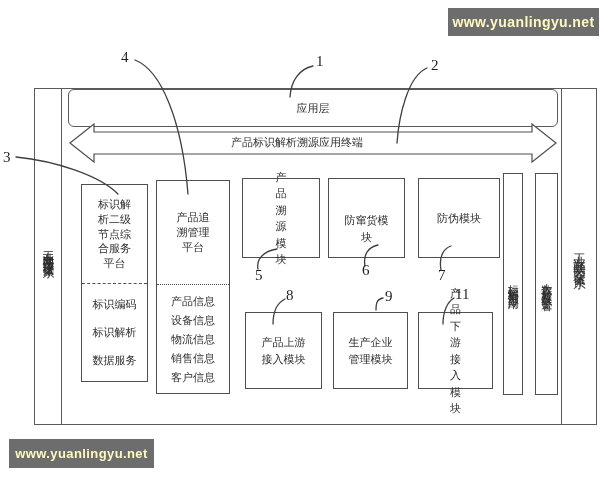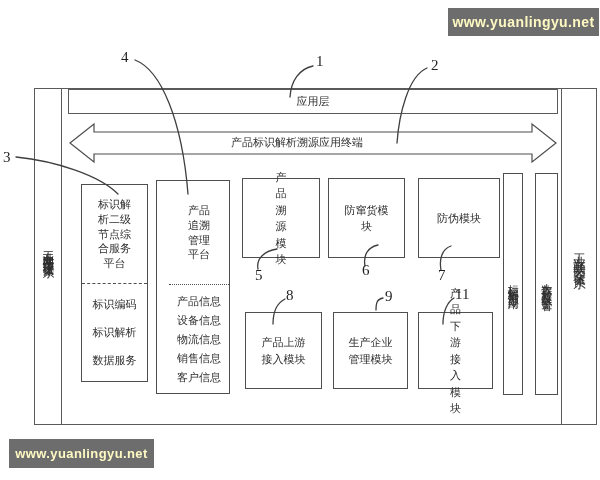--- a/index.html
+++ b/index.html
@@ -71,50 +71,50 @@
   <div class="vline" style="left:561px;top:88px;height:337px;"></div>
 
   <div class="strip" style="left:35px;top:88px;width:26px;height:325px;">
     <span class="vtext" style="font-size:11.5px;letter-spacing:1.5px;">工业互联网网络连接体系</span>
   </div>
 
   <div class="strip" style="left:561px;top:98px;width:36px;height:317px;">
     <span class="vtext" style="font-size:12.5px;letter-spacing:3px;">工业互联网安全体系</span>
   </div>
 
-  <div class="applayer" style="left:68px;top:89px;width:490px;height:25px;">
+  <div class="applayer" style="left:68px;top:89px;width:490px;height:38px;border-radius:6px;">
     <span>应用层</span>
   </div>
 
   <div class="split-box" style="left:81px;top:184px;width:67px;height:198px;">
     <div class="split-top" style="height:98px;padding:0 14px;">标识解析二级节点综合服务平台</div>
     <div class="divider-dashed"></div>
     <div class="split-bottom" style="gap:13px;align-items:center;">
       <div>标识编码</div>
       <div>标识解析</div>
       <div>数据服务</div>
     </div>
   </div>
 
-  <div class="split-box" style="left:156px;top:180px;width:74px;height:214px;padding-left:12px;">
+  <div class="split-box" style="left:156px;top:180px;width:74px;height:214px;">
     <div class="split-top" style="height:103px;padding:0 18px;">产品追溯管理平台</div>
     <div class="divider-dotted"></div>
     <div class="split-bottom" style="gap:4px;">
       <div>产品信息</div>
       <div>设备信息</div>
       <div>物流信息</div>
       <div>销售信息</div>
       <div>客户信息</div>
     </div>
   </div>
 
   <div class="box" style="left:242px;top:178px;width:78px;height:80px;padding:0 31px;">
     <span>产品溯源模块</span>
   </div>
-  <div class="box" style="left:328px;top:178px;width:77px;height:80px;padding:12px 14px;">
+  <div class="box" style="left:328px;top:178px;width:77px;height:80px;padding:12px 14px;align-items:flex-end;">
     <span>防窜货模块</span>
   </div>
   <div class="box" style="left:418px;top:178px;width:82px;height:80px;padding:0 15px;">
     <span>防伪模块</span>
   </div>
 
   <div class="box" style="left:245px;top:312px;width:77px;height:77px;padding:0 14px;">
     <span>产品上游接入模块</span>
   </div>
   <div class="box" style="left:333px;top:312px;width:75px;height:77px;padding:12px 13px;">

